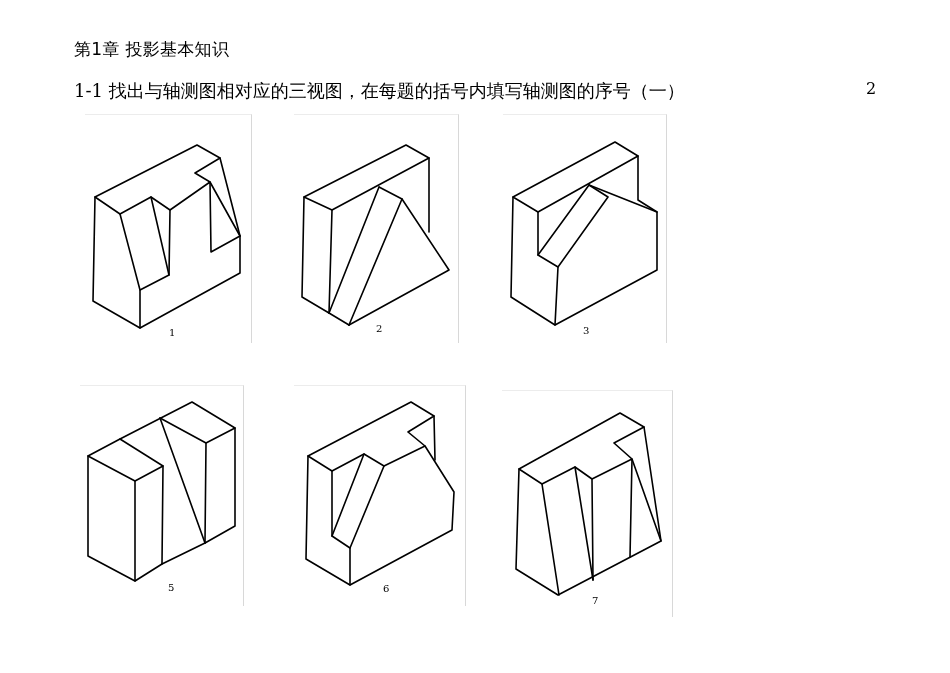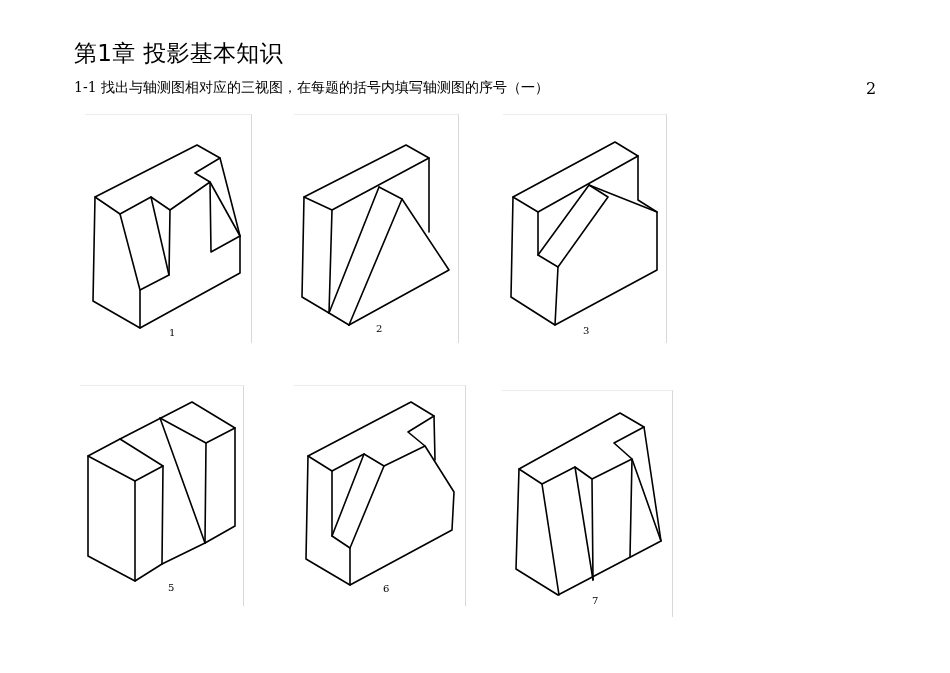--- a/index.html
+++ b/index.html
@@ -1,20 +1,20 @@
 <!DOCTYPE html>
 <html><head>
 <meta charset="utf-8">
 <style>
   html, body { margin: 0; padding: 0; background: #ffffff; }
   body { width: 950px; height: 673px; position: relative; overflow: hidden;
          font-family: "DejaVu Serif", "Liberation Serif", serif; color: #000; }
   .chapter { position: absolute; left: 74px; top: 38px; font-family: "DejaVu Sans", "Liberation Sans", sans-serif;
-             font-size: 23px; font-weight: 500; letter-spacing: 0.3px; }
-  .question { position: absolute; left: 74px; top: 79px; font-size: 14px; }
+             font-size: 17px; font-weight: 500; letter-spacing: 0.3px; }
+  .question { position: absolute; left: 74px; top: 79px; font-size: 18px; }
   .pagenum { position: absolute; left: 866px; top: 79px; font-size: 16px; }
   .panel { position: absolute; background: #fff; }
   .panel.bordered { border-right: 1px solid #d8d8d8; border-top: 1px solid #ececec; }
   .panel svg { position: absolute; left: 0; top: 0; }
   .panel svg polyline, .panel svg line, .panel svg polygon { fill: none; stroke: #000; stroke-width: 1.6; stroke-linejoin: round; stroke-linecap: round; }
   .fig-label { position: absolute; font-size: 10px; font-family: "DejaVu Serif", serif; }
 </style>
 </head>
 <body>
 

